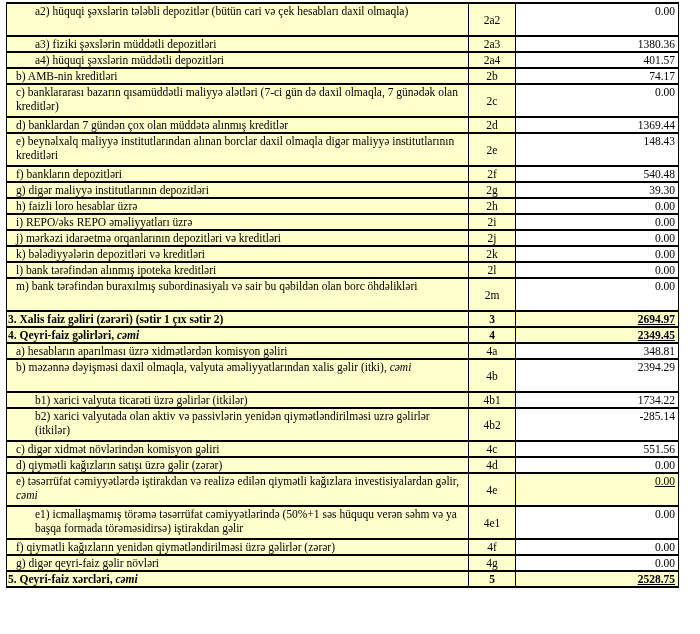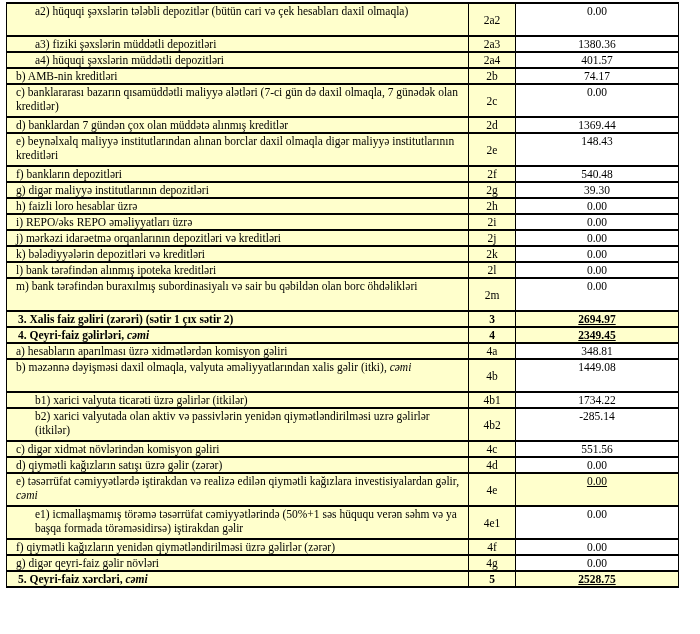--- a/index.html
+++ b/index.html
@@ -49,26 +49,26 @@
     text-align: left;
   }
   td.code-cell {
     background: var(--row-bg);
     vertical-align: middle;
     text-align: center;
   }
   td.val-cell {
     background: var(--val-bg);
     vertical-align: top;
-    text-align: center;
+    text-align: right;
   }
   tr.total td { font-weight: bold; }
   tr.value-yellow td.val-cell { background: var(--row-bg); text-decoration: underline; }
   .em { font-style: italic; }
-  tr.level-1 td.desc { padding-left: 11px; }
+  tr.level-1 td.desc { padding-left: 1px; }
   tr.level-2 td.desc { padding-left: 9px; }
   tr.level-3 td.desc { padding-left: 28px; font-family: Liberation Serif, serif; }
 </style>
 </head>
 <body>
 
 <div class="page">
   <table class="report">
     <colgroup>
       <col class="c-desc">
@@ -181,21 +181,21 @@
 
   <tr class="level-2">
     <td class="desc"><span class="lbl">a) hesabların aparılması üzrə xidmətlərdən komisyon gəliri</span><span class="em"></span></td>
     <td class="code-cell">4a</td>
     <td class="val-cell">348.81</td>
   </tr>
 
   <tr class="level-2 tall">
     <td class="desc"><span class="lbl">b) məzənnə dəyişməsi daxil olmaqla, valyuta əməliyyatlarından xalis gəlir (itki), </span><span class="em">cəmi</span></td>
     <td class="code-cell">4b</td>
-    <td class="val-cell">1449.08</td>
+    <td class="val-cell">2394.29</td>
   </tr>
 
   <tr class="level-3">
     <td class="desc"><span class="lbl">b1) xarici valyuta ticarəti üzrə gəlirlər (itkilər)</span><span class="em"></span></td>
     <td class="code-cell">4b1</td>
     <td class="val-cell">1734.22</td>
   </tr>
 
   <tr class="level-3 tall">
     <td class="desc"><span class="lbl">b2) xarici valyutada olan aktiv və passivlərin yenidən qiymətləndirilməsi uzrə gəlirlər (itkilər)</span><span class="em"></span></td>

